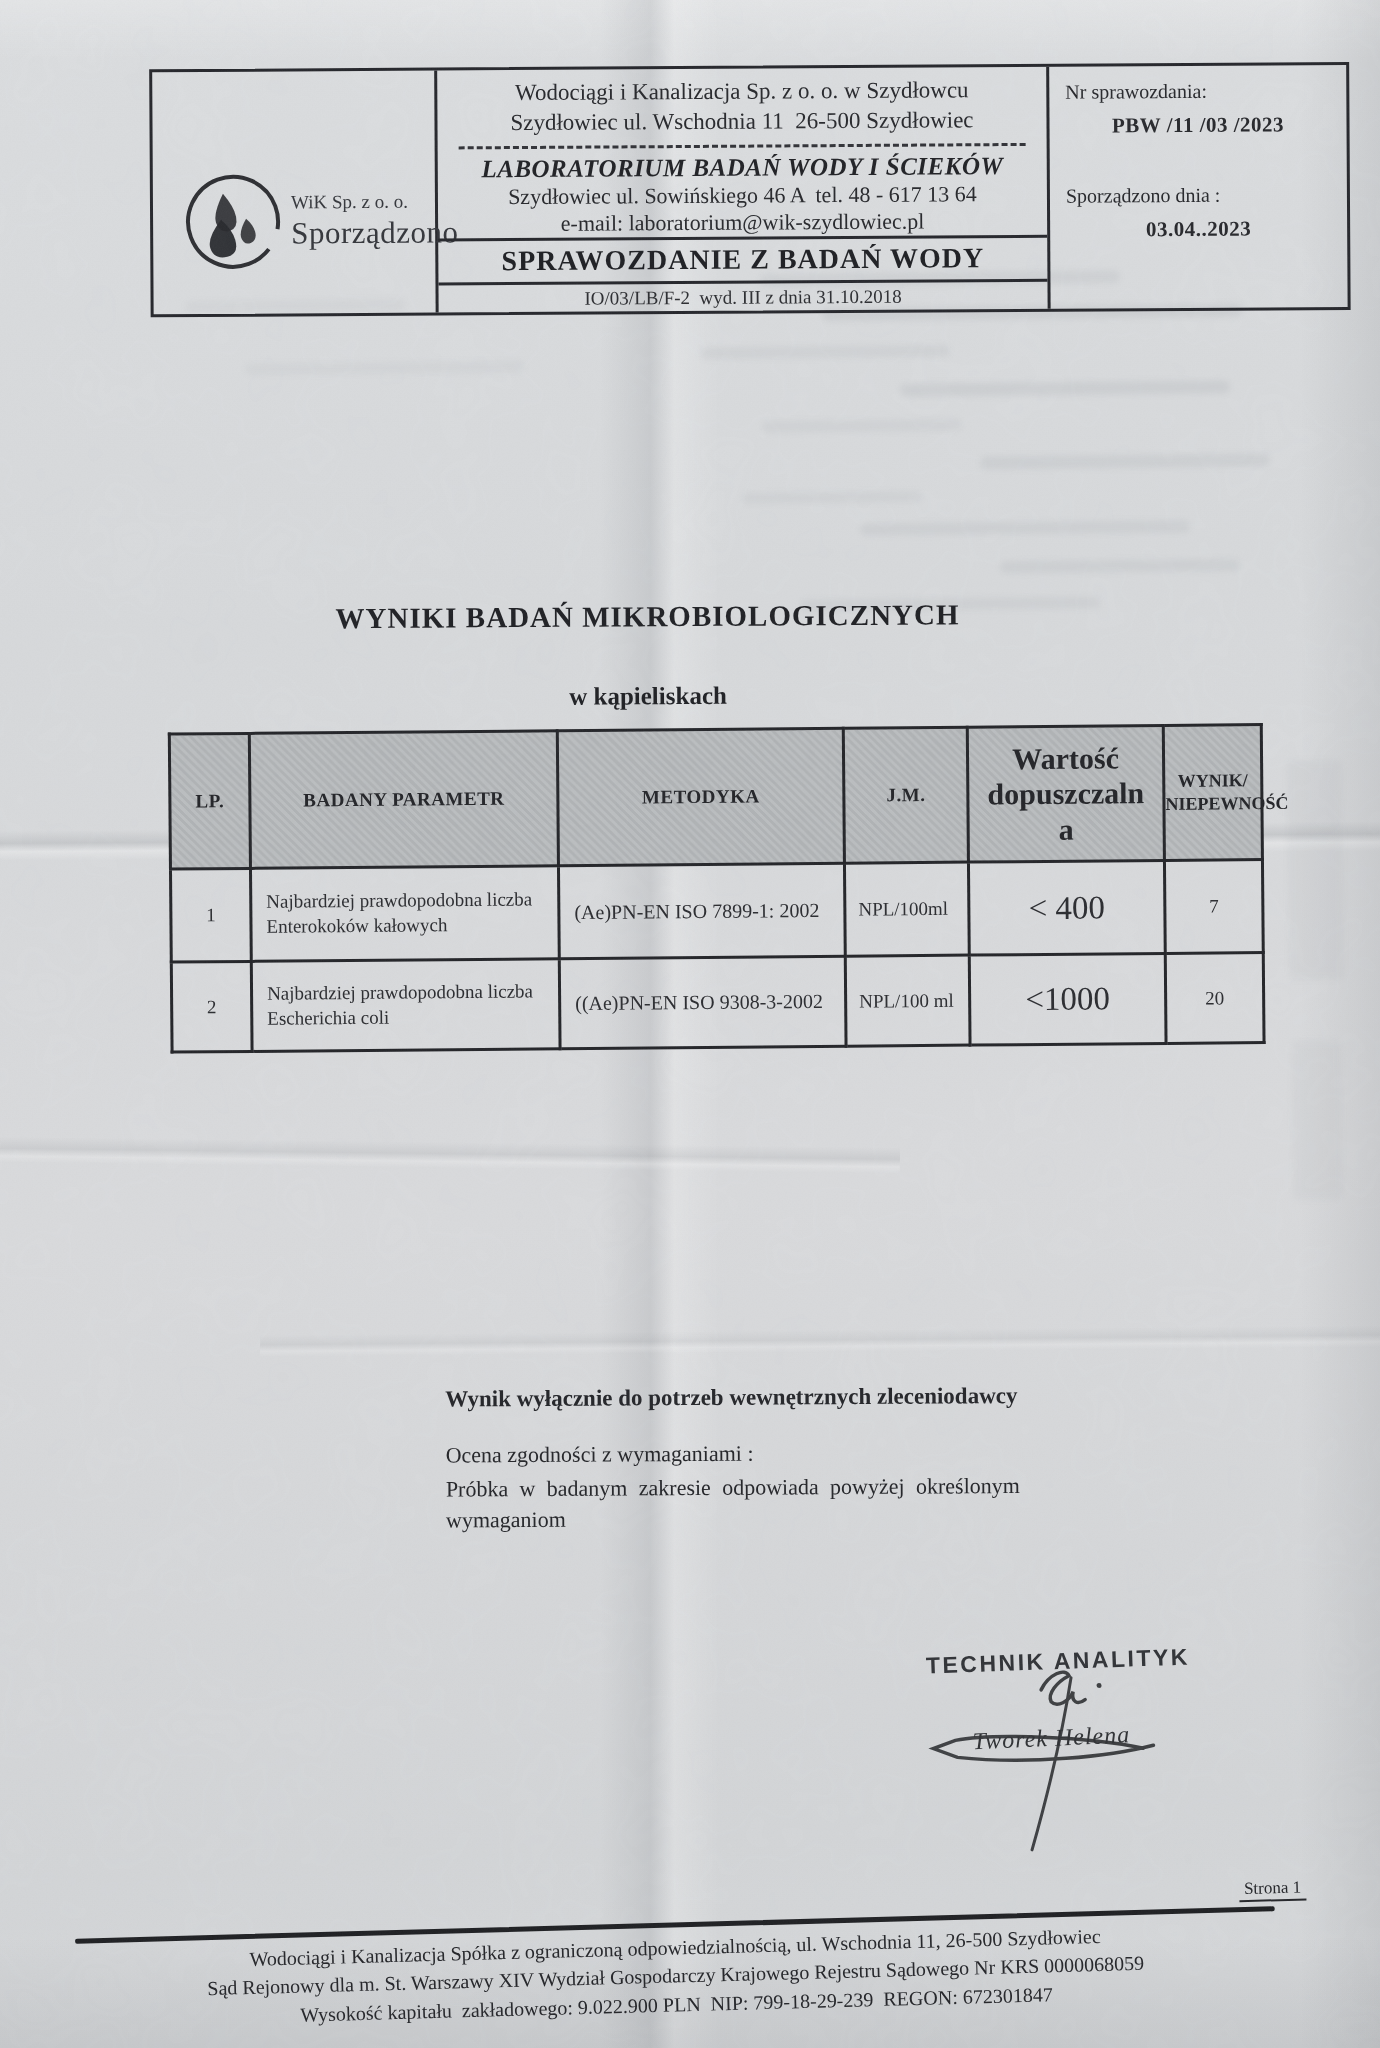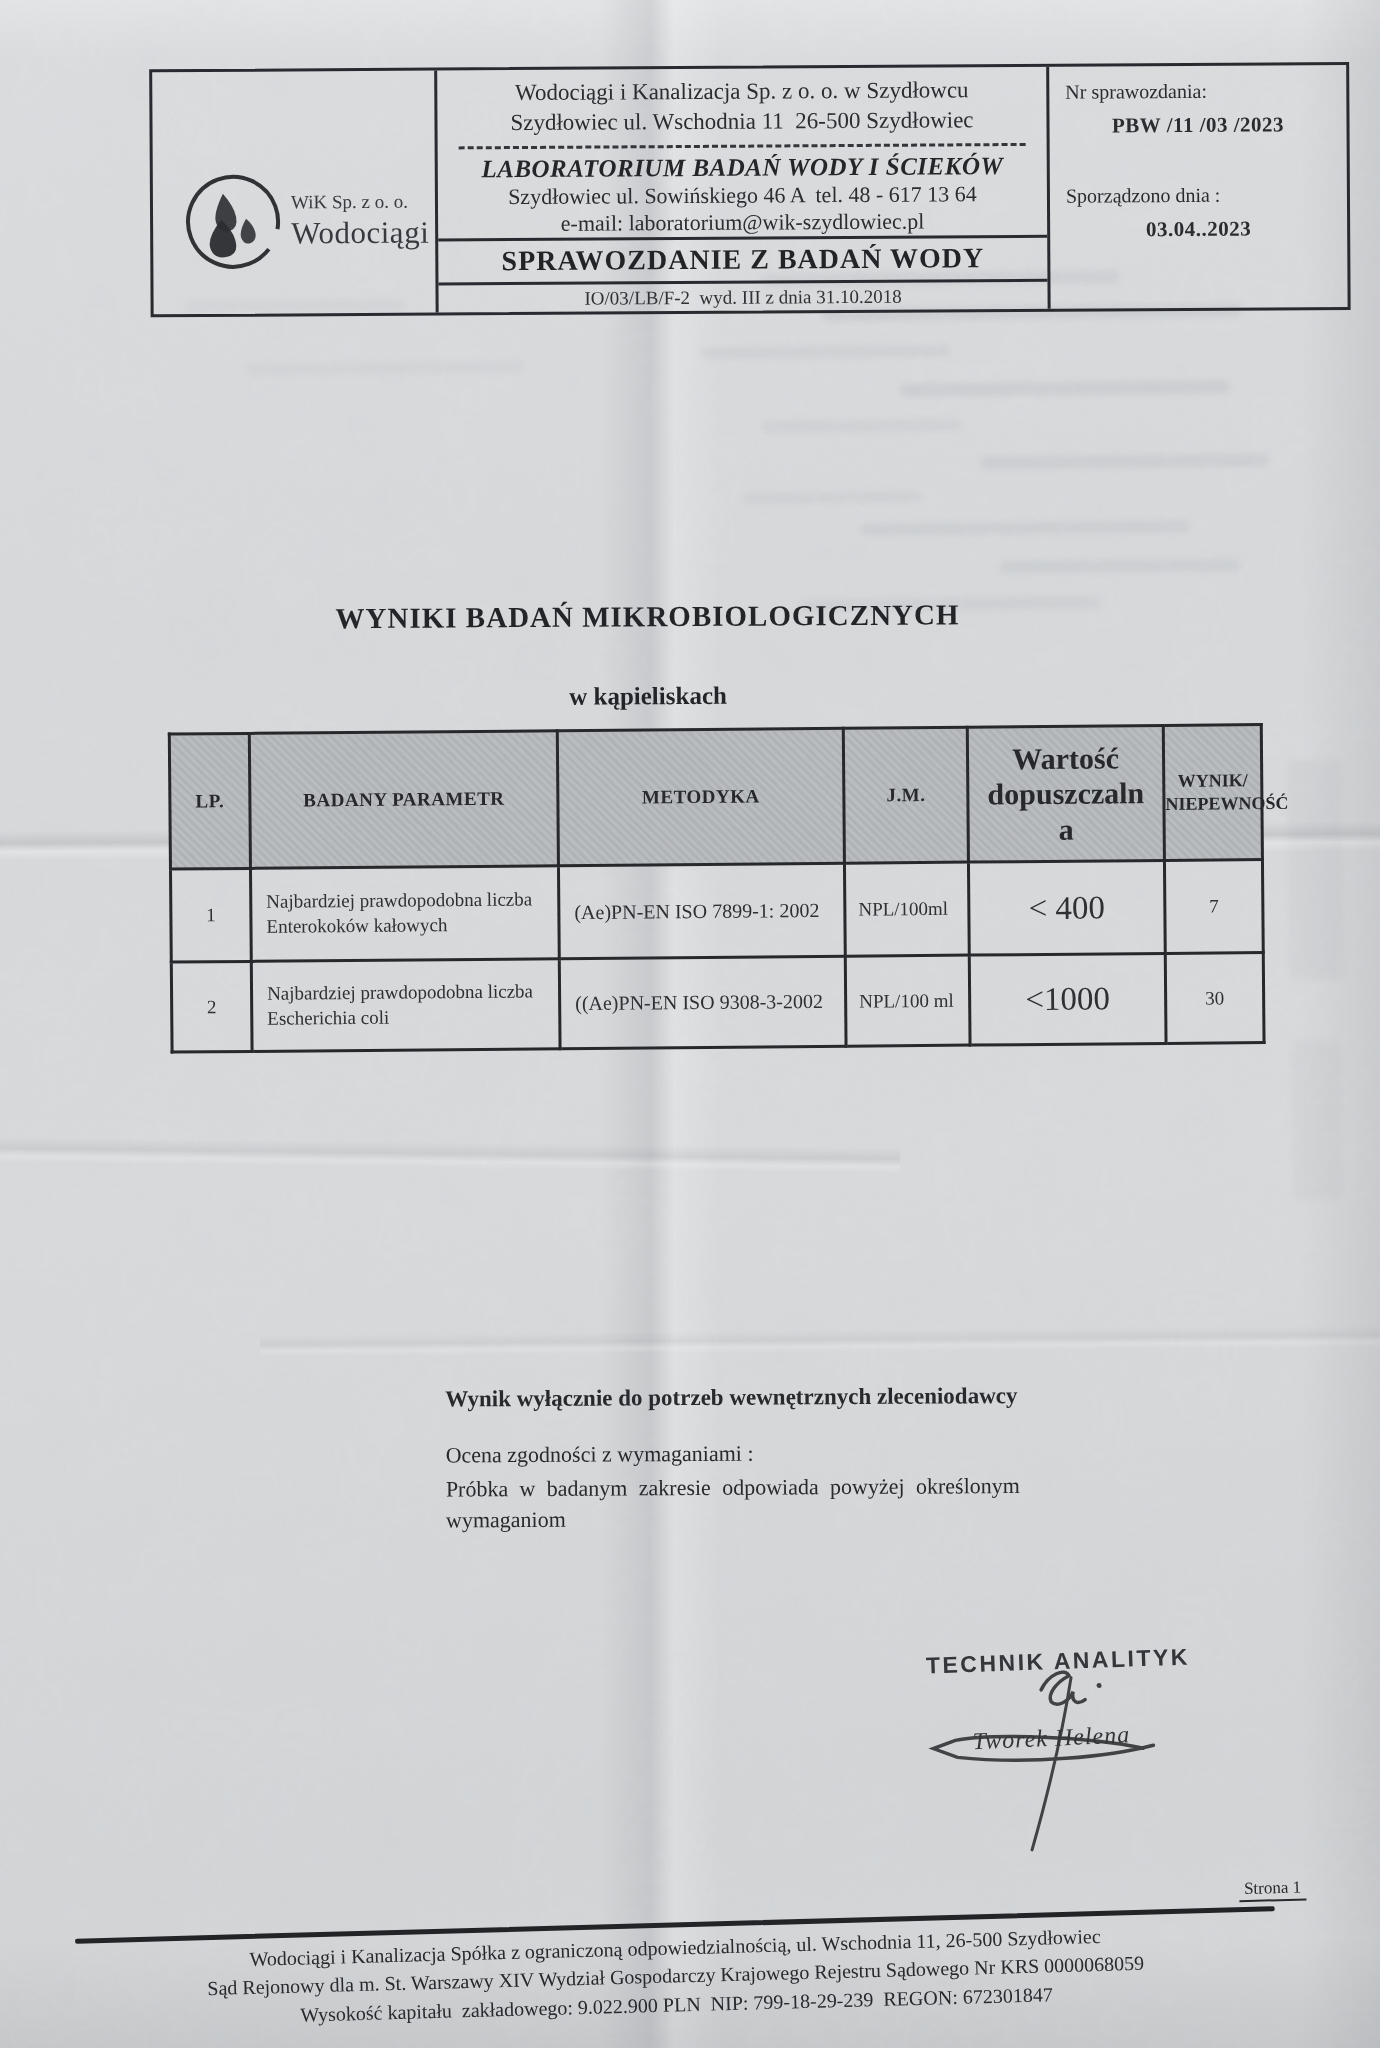--- a/index.html
+++ b/index.html
@@ -138,21 +138,21 @@
     <div class="header-box">
       <div class="hb-logo">
         <svg width="100" height="100" viewBox="0 0 100 100">
           <circle cx="50" cy="50" r="45" fill="none" stroke="#2c2d31" stroke-width="4" stroke-dasharray="235 22" transform="rotate(70 50 50)"></circle>
           <path d="M40 22 Q30 42 33 51 Q37 62 47 59 Q55 56 53 45 Q51 35 40 22 Z" fill="#2c2d31" opacity=".92"></path>
           <path d="M38 48 Q24 66 27 76 Q31 88 44 85 Q56 82 52 68 Q49 58 38 48 Z" fill="#26272b" opacity=".95"></path>
           <path d="M63 47 Q56 59 58 66 Q61 74 68 71 Q74 68 72 60 Q70 53 63 47 Z" fill="#2c2d31" opacity=".9"></path>
         </svg>
         <div class="logo-text">
           <div class="logo-co">WiK Sp. z o. o.</div>
-          <div class="logo-city">Wodociągi</div>
+          <div class="logo-city">Sporządzono</div>
         </div>
       </div>
 
       <div class="hb-mid">
         <div class="hb-addr">
           <div class="l1">Wodociągi i Kanalizacja Sp. z o. o. w Szydłowcu</div>
           <div class="l2 pre">Szydłowiec ul. Wschodnia 11  26-500 Szydłowiec</div>
           <div class="dashes"></div>
           <div class="lab-name">LABORATORIUM BADAŃ WODY I ŚCIEKÓW</div>
           <div class="lab-addr pre">Szydłowiec ul. Sowińskiego 46 A  tel. 48 - 617 13 64</div>
@@ -207,21 +207,21 @@
           <td class="c-unit">NPL/100ml</td>
           <td class="c-limit">&lt; 400</td>
           <td class="c-result">7</td>
         </tr>
         <tr class="r2">
           <td class="c-lp">2</td>
           <td class="c-param">Najbardziej prawdopodobna liczba Escherichia coli</td>
           <td class="c-method">((Ae)PN-EN ISO 9308-3-2002</td>
           <td class="c-unit">NPL/100 ml</td>
           <td class="c-limit">&lt;1000</td>
-          <td class="c-result">30</td>
+          <td class="c-result">20</td>
         </tr>
       </tbody>
     </table>
 
     <div class="notes">
       <div class="note-bold">Wynik wyłącznie do potrzeb wewnętrznych zleceniodawcy</div>
       <div class="note-label">Ocena zgodności z wymaganiami :</div>
       <div class="note-just">Próbka w badanym zakresie odpowiada powyżej określonym wymaganiom</div>
     </div>
 

